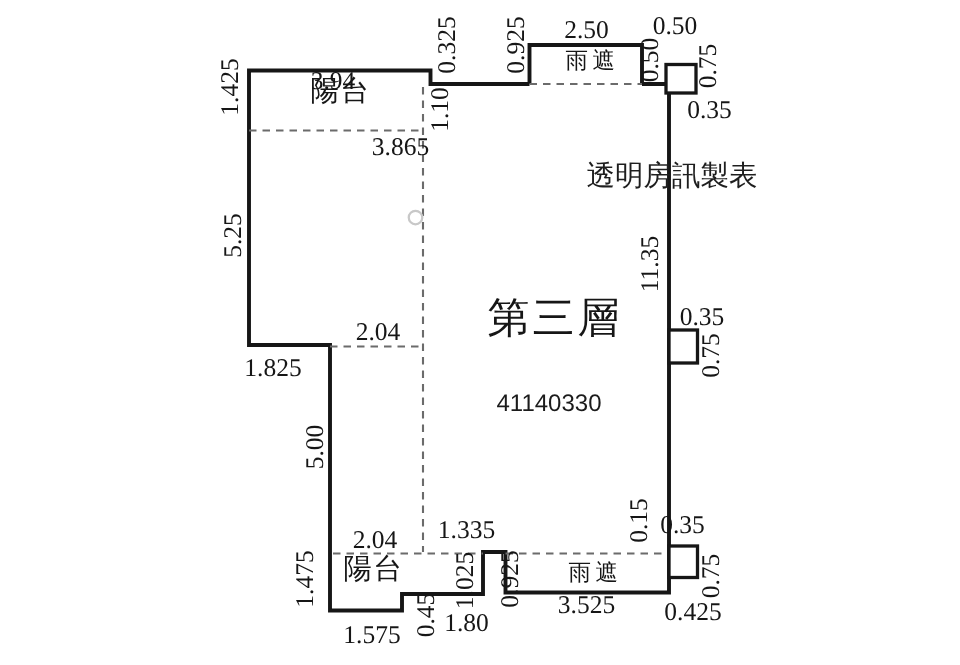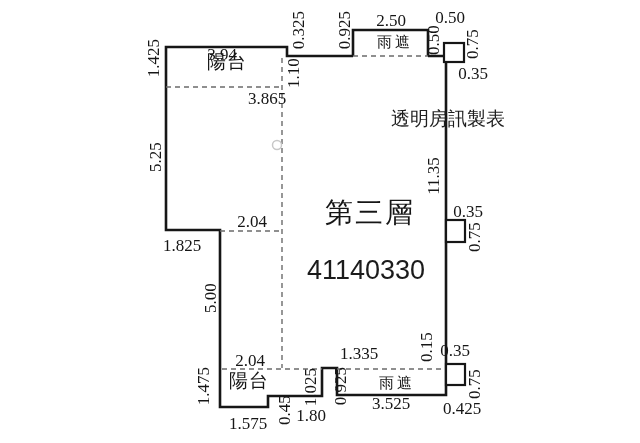--- a/index.html
+++ b/index.html
@@ -12,21 +12,21 @@
     position:absolute;white-space:nowrap;line-height:1;color:#161616;
     transform:translate(-50%,-50%);
   }
   .lbl.v{transform:translate(-50%,-50%) rotate(-90deg);}
   .dim{font-family:"Liberation Serif","DejaVu Serif",serif;font-size:17px;}
   .cjk{font-family:"Liberation Serif","DejaVu Serif",serif;}
   .room{font-size:19px;letter-spacing:1px;}
   .canopy{font-size:15px;letter-spacing:3px;}
   .floor{font-size:28px;letter-spacing:2px;}
   .maker{font-size:19px;color:#1e1e1e;}
-  .idnum{font-family:"Liberation Sans","DejaVu Sans",sans-serif;font-size:27px;color:#1b1b1b;}
+  .idnum{font-family:"Liberation Sans","DejaVu Sans",sans-serif;font-size:16px;color:#1b1b1b;}
 </style>
 </head>
 <body>
 
 <div class="canvas">
 
   <svg id="plan-svg" width="640" height="443" viewBox="0 0 640 443">
       <path d="M 353 56 L 287 56 L 287 47 L 166 47 L 166 230 L 220 230 L 220 407 L 268 407 L 268 396 L 322 396 L 322 368 L 337 368 L 337 395 L 446 395 L 446 56 L 428 56" fill="none" stroke="#161616" stroke-width="2.6"></path>
       <path d="M 353 56 L 353 30 L 428 30 L 428 56" fill="none" stroke="#161616" stroke-width="2.6"></path>
       <path d="M 353 56 L 428 56" fill="none" stroke="#6b6b6b" stroke-width="1.4" stroke-dasharray="5 4"></path>
@@ -55,21 +55,21 @@
       <span class="lbl dim" style="left: 223px; top: 98px; margin-left: 44px;">3.865</span>
       <span class="lbl dim v" style="left: 155px; top: 157px;">5.25</span>
       <span class="lbl dim v" style="left: 433px; top: 176px;">11.35</span>
       <span class="lbl dim" style="left: 468px; top: 211px;">0.35</span>
       <span class="lbl dim" style="left: 252px; top: 221px;">2.04</span>
       <span class="lbl dim v" style="left: 474px; top: 237px;">0.75</span>
       <span class="lbl dim" style="left: 182px; top: 245px;">1.825</span>
       <span class="lbl dim v" style="left: 210px; top: 298px;">5.00</span>
       <span class="lbl dim v" style="left: 426px; top: 347px;">0.15</span>
       <span class="lbl dim" style="left: 455px; top: 350px;">0.35</span>
-      <span class="lbl dim" style="left: 311px; top: 353px; margin-left: 48px;">1.335</span>
+      <span class="lbl dim" style="left: 311px; top: 353px;">1.335</span>
       <span class="lbl dim" style="left: 250px; top: 360px;">2.04</span>
       <span class="lbl dim v" style="left: 474px; top: 384px;">0.75</span>
       <span class="lbl dim v" style="left: 203px; top: 386px;">1.475</span>
       <span class="lbl dim v" style="left: 310px; top: 387px;">1.025</span>
       <span class="lbl dim v" style="left: 340px; top: 386px;">0.925</span>
       <span class="lbl dim" style="left: 391px; top: 403px;">3.525</span>
       <span class="lbl dim" style="left: 462px; top: 408px;">0.425</span>
       <span class="lbl dim v" style="left: 284px; top: 410px;">0.45</span>
       <span class="lbl dim" style="left: 311px; top: 415px; text-align: right;">1.80</span>
       <span class="lbl dim" style="left: 248px; top: 423px;">1.575</span>

